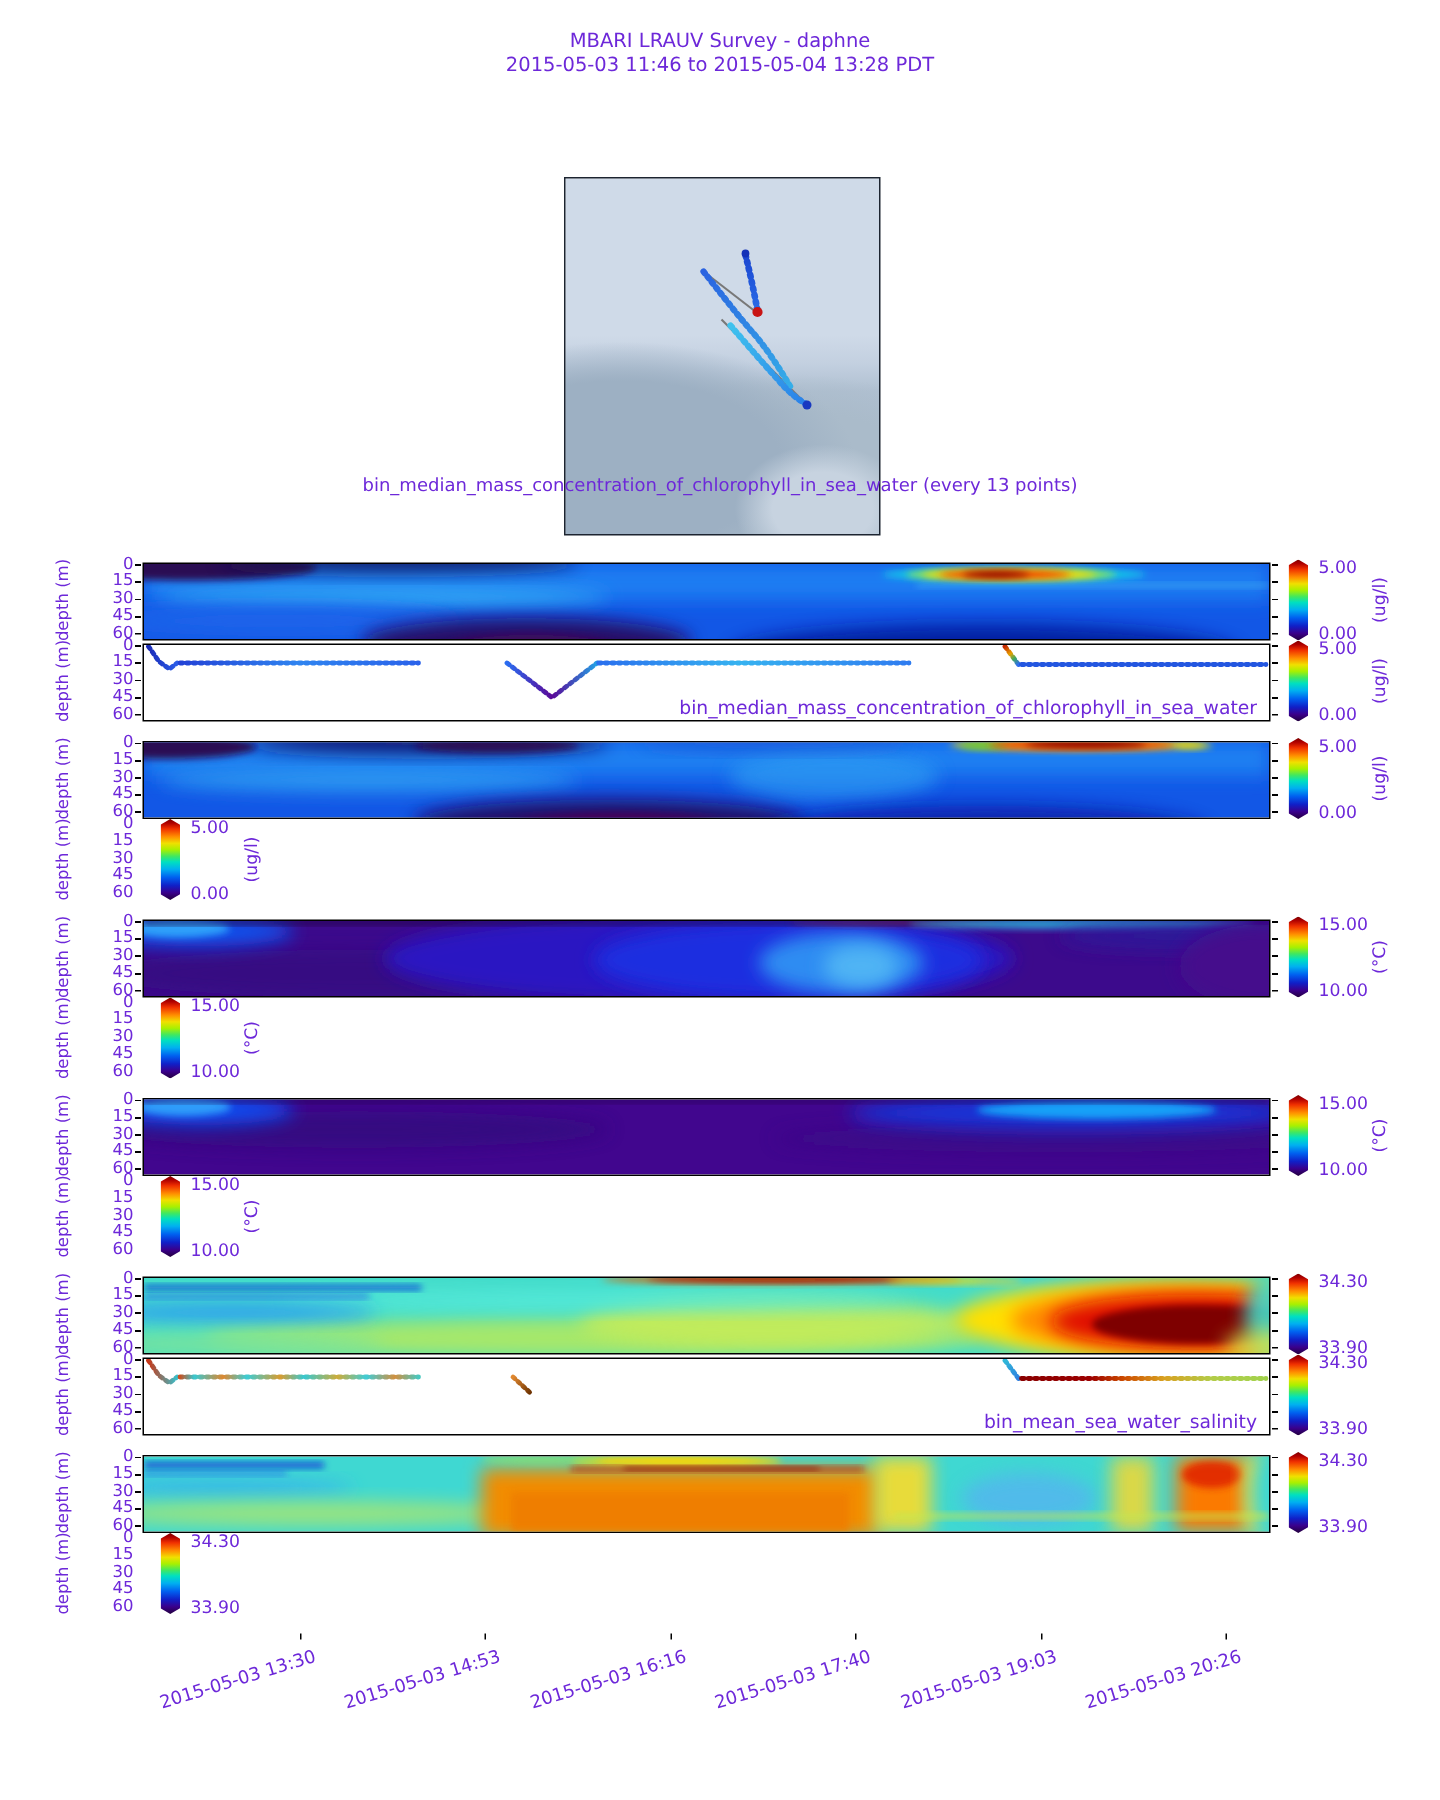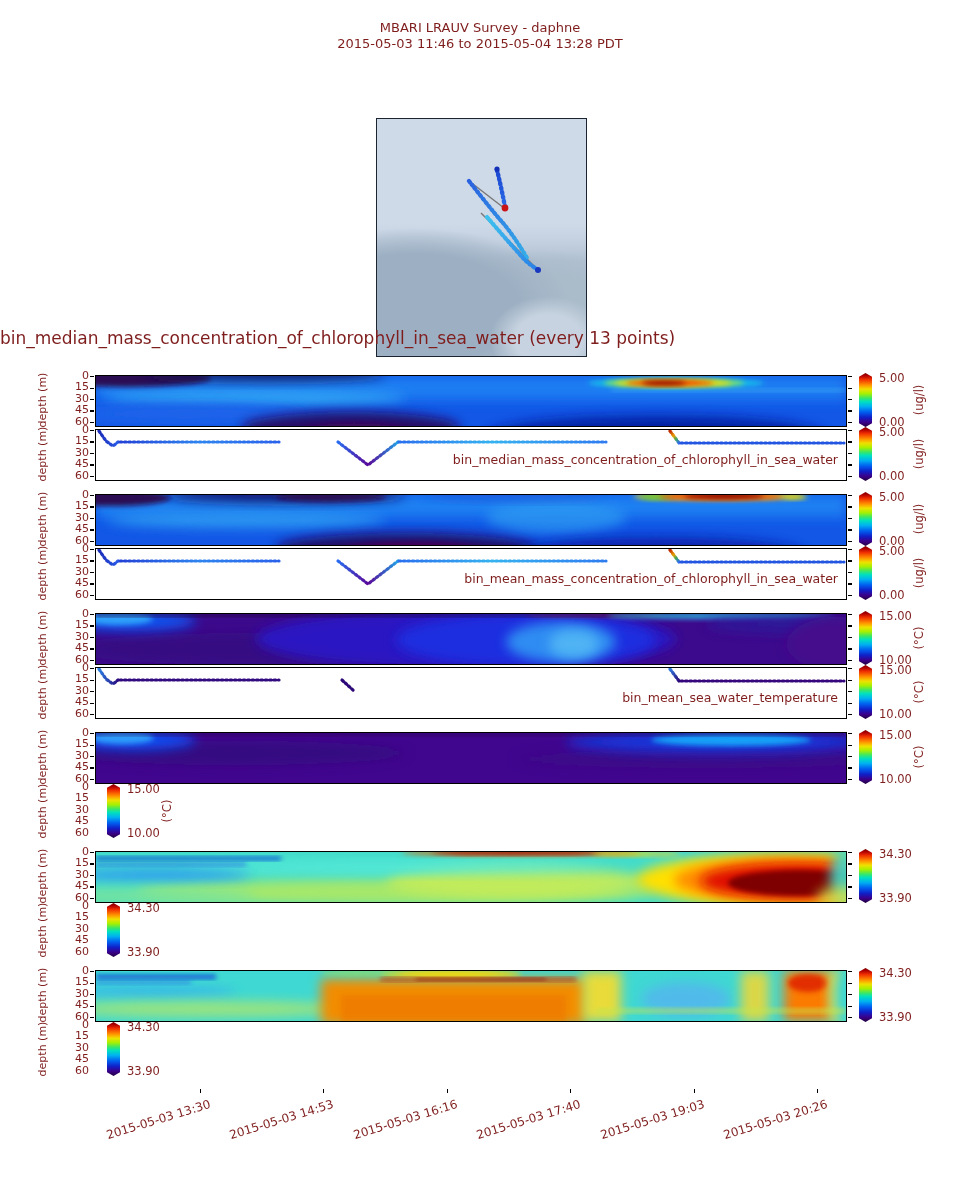--- a/index.html
+++ b/index.html
@@ -1,44 +1,44 @@
 <!DOCTYPE html>
 <html><head>
 <meta charset="utf-8">
 <style>
   html,body{margin:0;padding:0;background:#fff;}
   .page{position:relative;width:960px;height:1200px;background:#fff;overflow:hidden;
-        font-family:"DejaVu Sans",sans-serif;color:#7f1d1d;}
+        font-family:"DejaVu Sans",sans-serif;color:#6d28d9;}
   .title{position:absolute;left:0;right:0;top:20px;text-align:center;font-size:13px;line-height:16px;}
   
   .mapbox{position:absolute;left:376px;top:118px;width:209px;height:237px;border:1px solid #1c2430;
     background:
       radial-gradient(40% 26% at 82% 93%, #c7d3e0 0 40%, rgba(199,211,224,0) 70%),
       radial-gradient(120% 55% at 18% 80%, #9db0c3 0 42%, rgba(157,176,195,0) 62%),
       radial-gradient(100% 50% at 72% 88%, #aabbca 0 45%, rgba(170,187,202,0) 66%),
       linear-gradient(to bottom, #cfdae8 0 44%, #c3d0e0 52%, #b0c0d1 60%, #a5b6c8 100%);}
   .mapbox svg{position:absolute;inset:0;width:100%;height:100%;}
-  .overlay-label{position:absolute;left:0;right:0;top:328px;text-align:left;font-size:17px;z-index:5;}
+  .overlay-label{position:absolute;left:0;right:0;top:316px;text-align:center;font-size:12px;z-index:5;}
   
   .stack{position:absolute;left:0;top:375px;}
   .pair{display:flex;flex-direction:column;gap:4px;margin-bottom:15px;}
   .prow{display:flex;align-items:flex-start;height:50px;}
   .gutter{position:relative;width:95px;height:50px;flex:none;}
   .ylab{position:absolute;left:42px;top:50%;transform:translate(-50%,-50%) rotate(-90deg);
         font-size:11px;white-space:nowrap;}
   .yticks{position:absolute;right:6px;top:-5.5px;font-size:11px;line-height:11.5px;
           text-align:right;white-space:pre-line;}
   .plotbox{position:relative;width:750px;height:50px;flex:none;border:1.2px solid #000;
            box-sizing:content-box;background:#fff;}
   .plotbox::before{content:"";position:absolute;left:-6px;top:0;width:4px;height:47px;
       background:repeating-linear-gradient(to bottom,#000 0 1.2px,transparent 1.2px 11.5px);}
   .plotbox::after{content:"";position:absolute;right:-6px;top:0;width:4px;height:47px;
       background:repeating-linear-gradient(to bottom,#000 0 1.2px,transparent 1.2px 11.5px);}
   .plotbox svg{position:absolute;inset:0;width:100%;height:100%;display:block;}
-  .pl{position:absolute;right:8px;bottom:13px;font-size:12.5px;background:transparent;z-index:3;}
+  .pl{position:absolute;right:8px;bottom:1px;font-size:12.5px;background:transparent;z-index:3;}
   .tr{fill:none;stroke-width:3.2;stroke-dasharray:1.8 2.6;stroke-linecap:round;}
   
   .cwrap{position:relative;width:112px;height:50px;flex:none;}
   .cbar{position:absolute;left:12px;top:-2px;width:13px;height:54px;
     clip-path:polygon(50% 0%,100% 7%,100% 93%,50% 100%,0% 93%,0% 7%);
     background:linear-gradient(to bottom,#7a0000 0%,#b00000 5%,#f03000 12%,#ff9000 22%,
       #f0e000 30%,#a8f000 38%,#40e860 46%,#00e0c0 53%,#00b0f0 62%,#0060f0 72%,
       #1020c8 82%,#3a008c 91%,#23003c 100%);}
   .cmax{position:absolute;left:32px;top:-4px;font-size:11.5px;}
   .cmin{position:absolute;left:32px;bottom:-4px;font-size:11.5px;margin-top:32px;}
@@ -276,31 +276,20 @@
       </div>
       <div class="prow">
         <div class="gutter">
           <span class="ylab">depth (m)</span>
           <span class="yticks">0
 15
 30
 45
 60</span>
         </div>
-        <div class="plotbox">
-          <svg viewBox="0 0 750 50" preserveAspectRatio="none">
-            <path class="tr" d="M3,1 L10,11 L17,16 L22,12" stroke="url(#gH_chl)"></path>
-            <path class="tr" d="M24,12 H183" stroke="url(#gA_chl)"></path>
-            <path class="tr" d="M242,12 L272,35 L302,12" stroke="url(#gV_chl)"></path>
-            <path class="tr" d="M303,12 H510" stroke="url(#gB_chl)"></path>
-            <path class="tr" d="M574,1 L583,13" stroke="url(#gC_chl)"></path>
-            <path class="tr" d="M585,13 H748" stroke="#2356e0"></path>
-          </svg>
-          <span class="pl">bin_mean_mass_concentration_of_chlorophyll_in_sea_water</span>
-        </div>
         <div class="cwrap">
           <div class="cbar"></div>
           <span class="cmax">5.00</span>
           <span class="cmin">0.00</span>
           <span class="cunit">(ug/l)</span>
         </div>
       </div>
     </div>
 
     <div class="pair">
@@ -338,30 +327,20 @@
         </div>
       </div>
       <div class="prow">
         <div class="gutter">
           <span class="ylab">depth (m)</span>
           <span class="yticks">0
 15
 30
 45
 60</span>
-        </div>
-        <div class="plotbox">
-          <svg viewBox="0 0 750 50" preserveAspectRatio="none">
-            <path class="tr" d="M3,1 L10,11 L17,16 L22,12" stroke="url(#gH_tmp)"></path>
-            <path class="tr" d="M24,12 H183" stroke="#310a80"></path>
-            <path class="tr" d="M246,12 L258,23" stroke="#2c0878"></path>
-            <path class="tr" d="M574,1 L583,13" stroke="url(#gC_tmp)"></path>
-            <path class="tr" d="M585,13 H748" stroke="#36077c"></path>
-          </svg>
-          <span class="pl">bin_mean_sea_water_temperature</span>
         </div>
         <div class="cwrap">
           <div class="cbar"></div>
           <span class="cmax">15.00</span>
           <span class="cmin">10.00</span>
           <span class="cunit">(°C)</span>
         </div>
       </div>
     </div>
 
@@ -452,20 +431,30 @@
         </div>
       </div>
       <div class="prow">
         <div class="gutter">
           <span class="ylab">depth (m)</span>
           <span class="yticks">0
 15
 30
 45
 60</span>
+        </div>
+        <div class="plotbox">
+          <svg viewBox="0 0 750 50" preserveAspectRatio="none">
+            <path class="tr" d="M3,1 L10,11 L17,16 L22,12" stroke="url(#gH_sal)"></path>
+            <path class="tr" d="M24,12 H183" stroke="url(#gA_sal)"></path>
+            <path class="tr" d="M246,12 L258,23" stroke="url(#gDg_sal)"></path>
+            <path class="tr" d="M574,1 L583,13" stroke="url(#gC_sal)"></path>
+            <path class="tr" d="M585,13 H748" stroke="url(#gD_sal5)"></path>
+          </svg>
+          <span class="pl">bin_mean_sea_water_salinity</span>
         </div>
         <div class="cwrap">
           <div class="cbar"></div>
           <span class="cmax">34.30</span>
           <span class="cmin">33.90</span>
           <span class="cunit"></span>
         </div>
       </div>
     </div>
 

